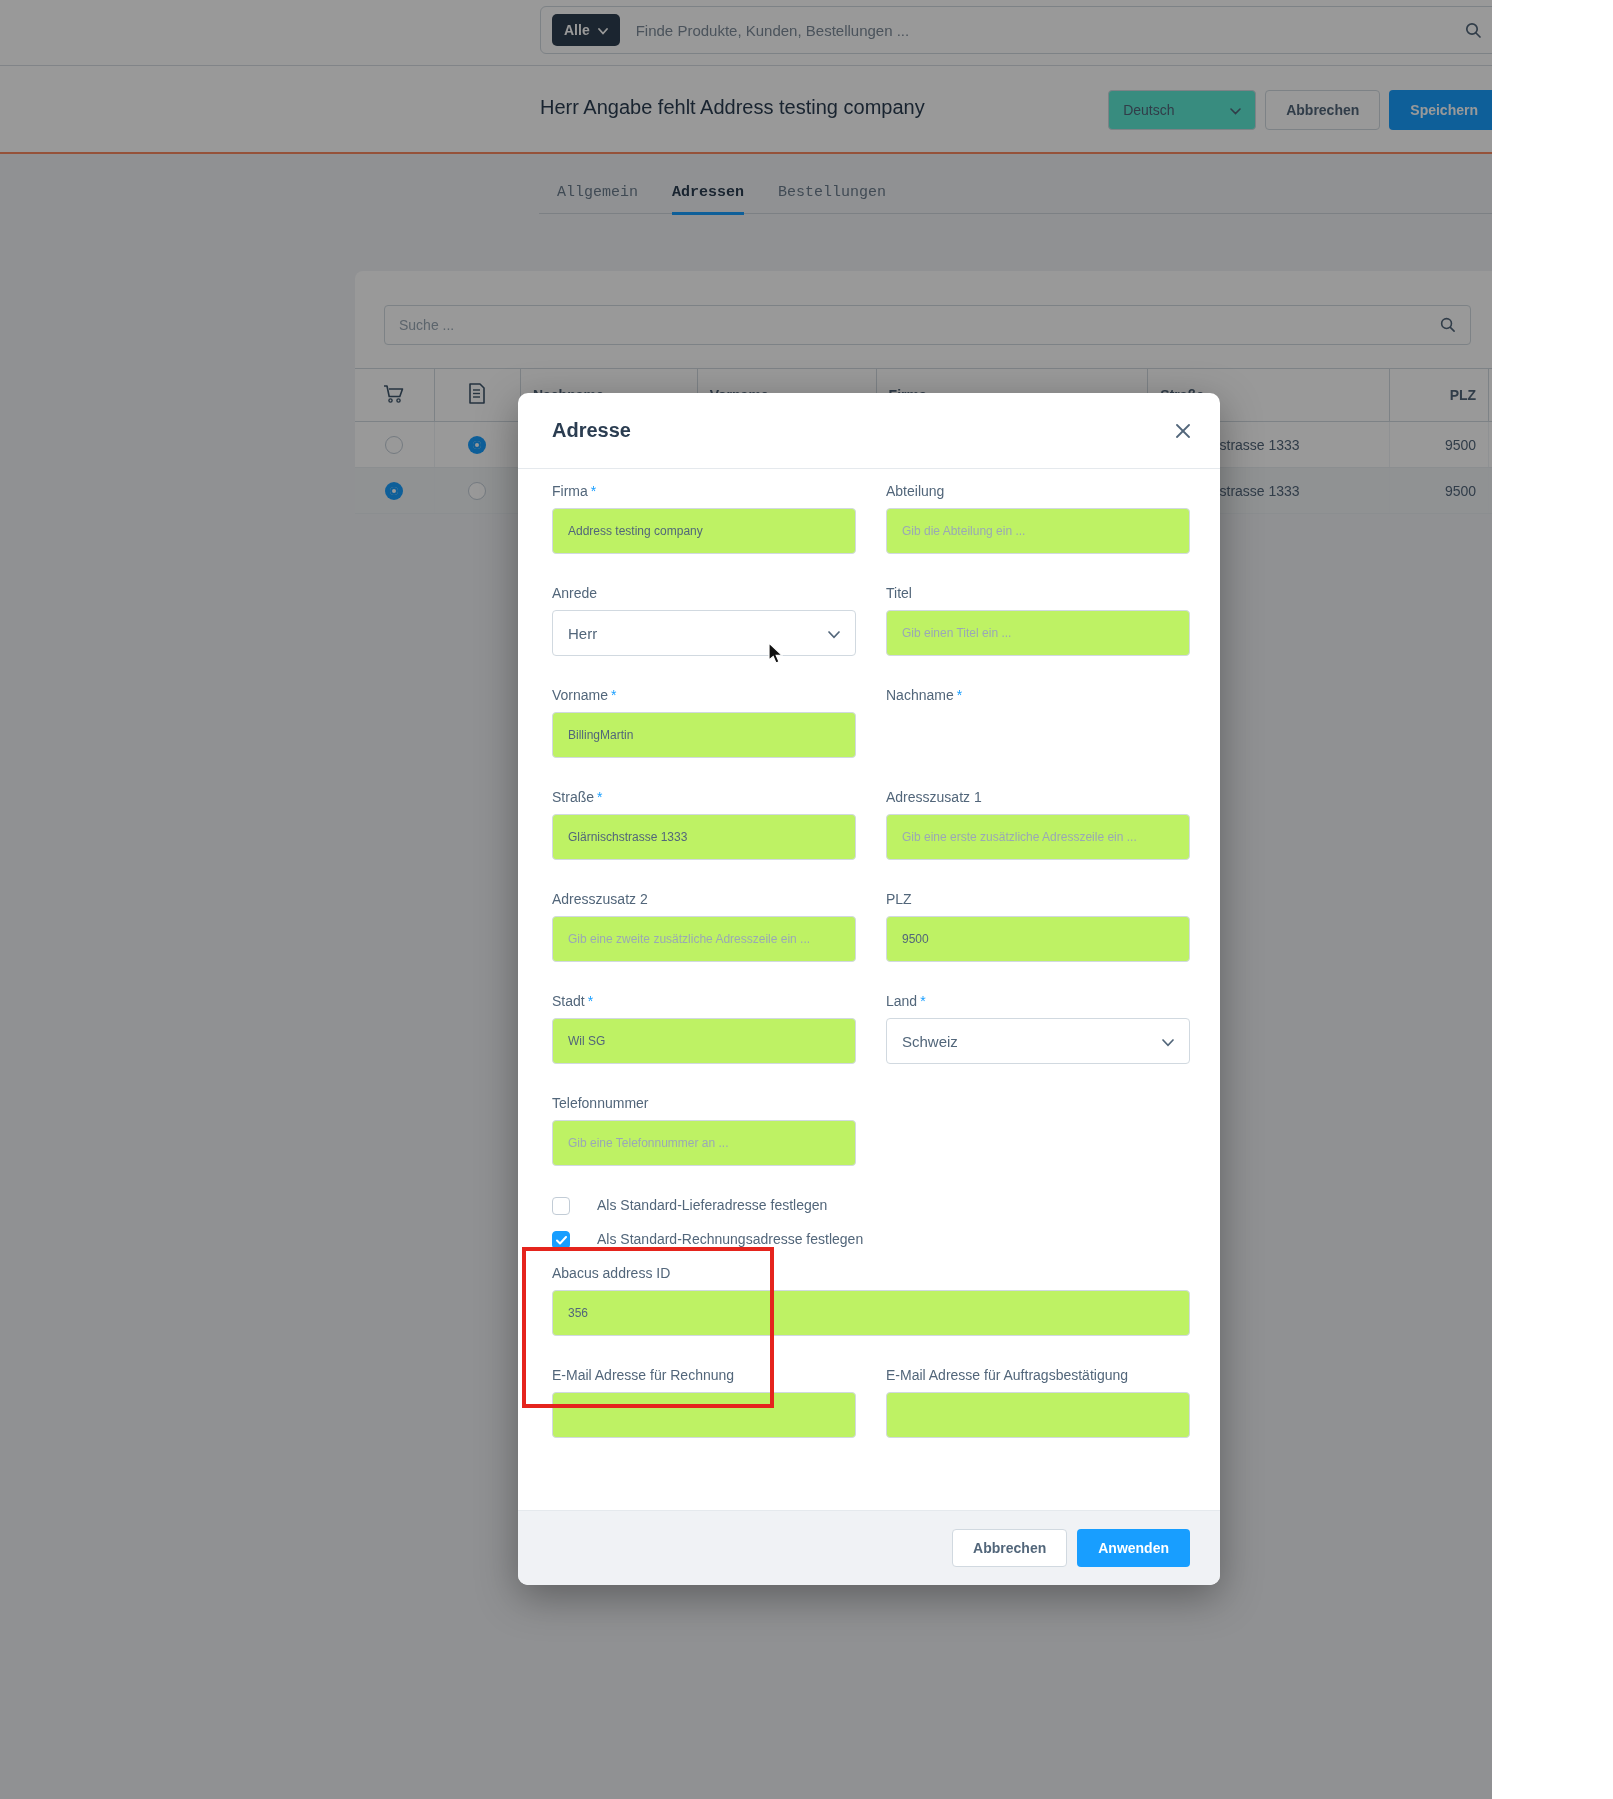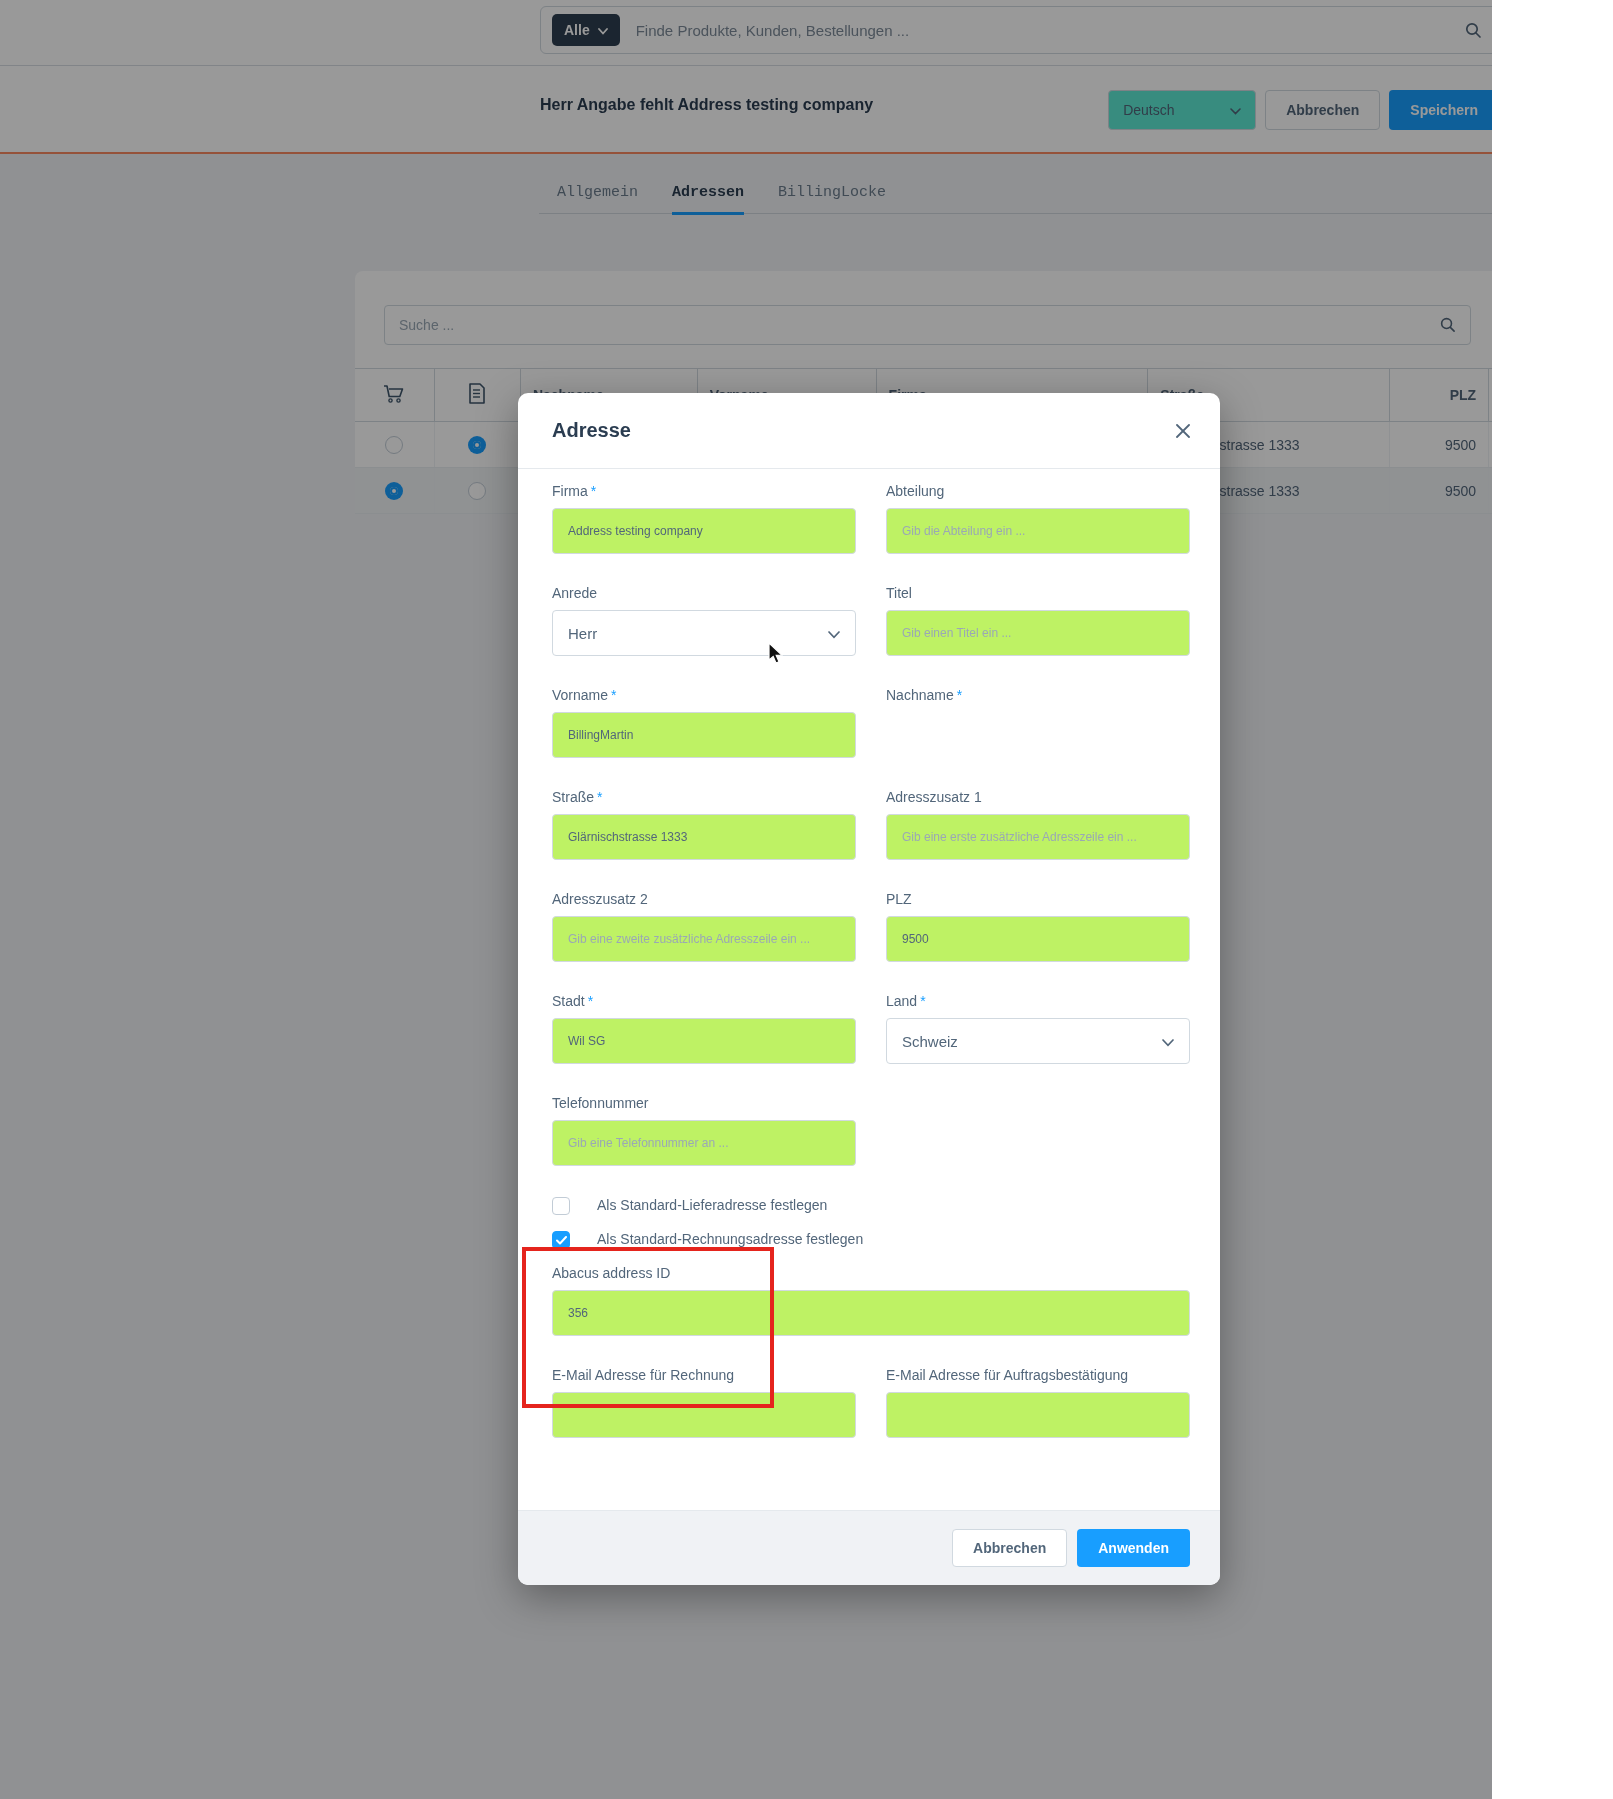--- a/index.html
+++ b/index.html
@@ -8,21 +8,21 @@
 
   
   .topbar{ position:absolute; left:0; top:0; width:1613px; height:66px; background:#fff; border-bottom:1px solid #d8dde3; }
   .global-search{ position:absolute; left:540px; top:6px; width:959px; height:48px; border:1px solid #d1d9e0; border-radius:6px; background:#fff; display:flex; align-items:center; }
   .scope-chip{ margin-left:11px; height:32px; padding:0 12px; background:#2e3f50; border-radius:5px; color:#fff; font-size:14px; font-weight:700; display:flex; align-items:center; gap:8px; cursor:pointer; }
   .global-search .ph{ margin-left:16px; font-size:15px; color:#7d8b99; }
   .search-glass{ position:absolute; right:16px; top:14px; }
 
   
   .smartbar{ position:absolute; left:0; top:66px; width:1613px; height:88px; background:#fff; border-bottom:2px solid #f88962; }
-  .page-title{ position:absolute; left:540px; top:30px; font-size:16px; font-weight:700; color:#2b3d51; }
+  .page-title{ position:absolute; left:540px; top:30px; font-size:20px; font-weight:400; color:#2b3d51; }
   .sb-actions{ position:absolute; right:114px; top:24px; display:flex; gap:9px; }
   .select-btn{ height:40px; border:1px solid #d1d9e0; border-radius:4px; background:#5eead4; color:#52667a; font-size:14px; display:flex; align-items:center; justify-content:space-between; padding:0 14px; cursor:pointer; }
   .lang-select{ width:148px; }
   .btn{ height:40px; border-radius:4px; font-size:14px; font-weight:700; display:flex; align-items:center; justify-content:center; padding:0 20px; cursor:pointer; border:1px solid transparent; }
   .btn-ghost{ background:#fff; border-color:#d1d9e0; color:#52667a; }
   .btn-primary{ background:#189eff; color:#fff; }
 
   
   .tabs{ position:absolute; left:539px; top:172px; width:960px; height:42px; border-bottom:1px solid #cfd6dd; display:flex; gap:34px; padding-left:18px; }
   .tab{ font-size:15px; color:#6b7c8d; display:flex; align-items:flex-end; padding-bottom:12px; cursor:pointer; position:relative;font-family:Liberation Mono, monospace; }
@@ -122,21 +122,21 @@
         </span>
       </div>
       <div class="btn btn-ghost">Abbrechen</div>
       <div class="btn btn-primary">Speichern</div>
     </div>
   </div>
 
   <div class="tabs">
     <div class="tab">Allgemein</div>
     <div class="tab active">Adressen</div>
-    <div class="tab">BillingLocke</div>
+    <div class="tab">Bestellungen</div>
   </div>
 
   <div class="card">
     <div class="card-search">
       <span class="ph">Suche ...</span>
       <span class="search-glass" style="position:absolute;">
         <svg width="17" height="17" viewBox="0 0 18 18">
             <circle cx="8" cy="8" r="5.2" fill="none" stroke="#52667a" stroke-width="1.7"></circle>
             <line x1="12" y1="12" x2="16" y2="16" stroke="#52667a" stroke-width="1.7" stroke-linecap="round"></line>
           </svg>

